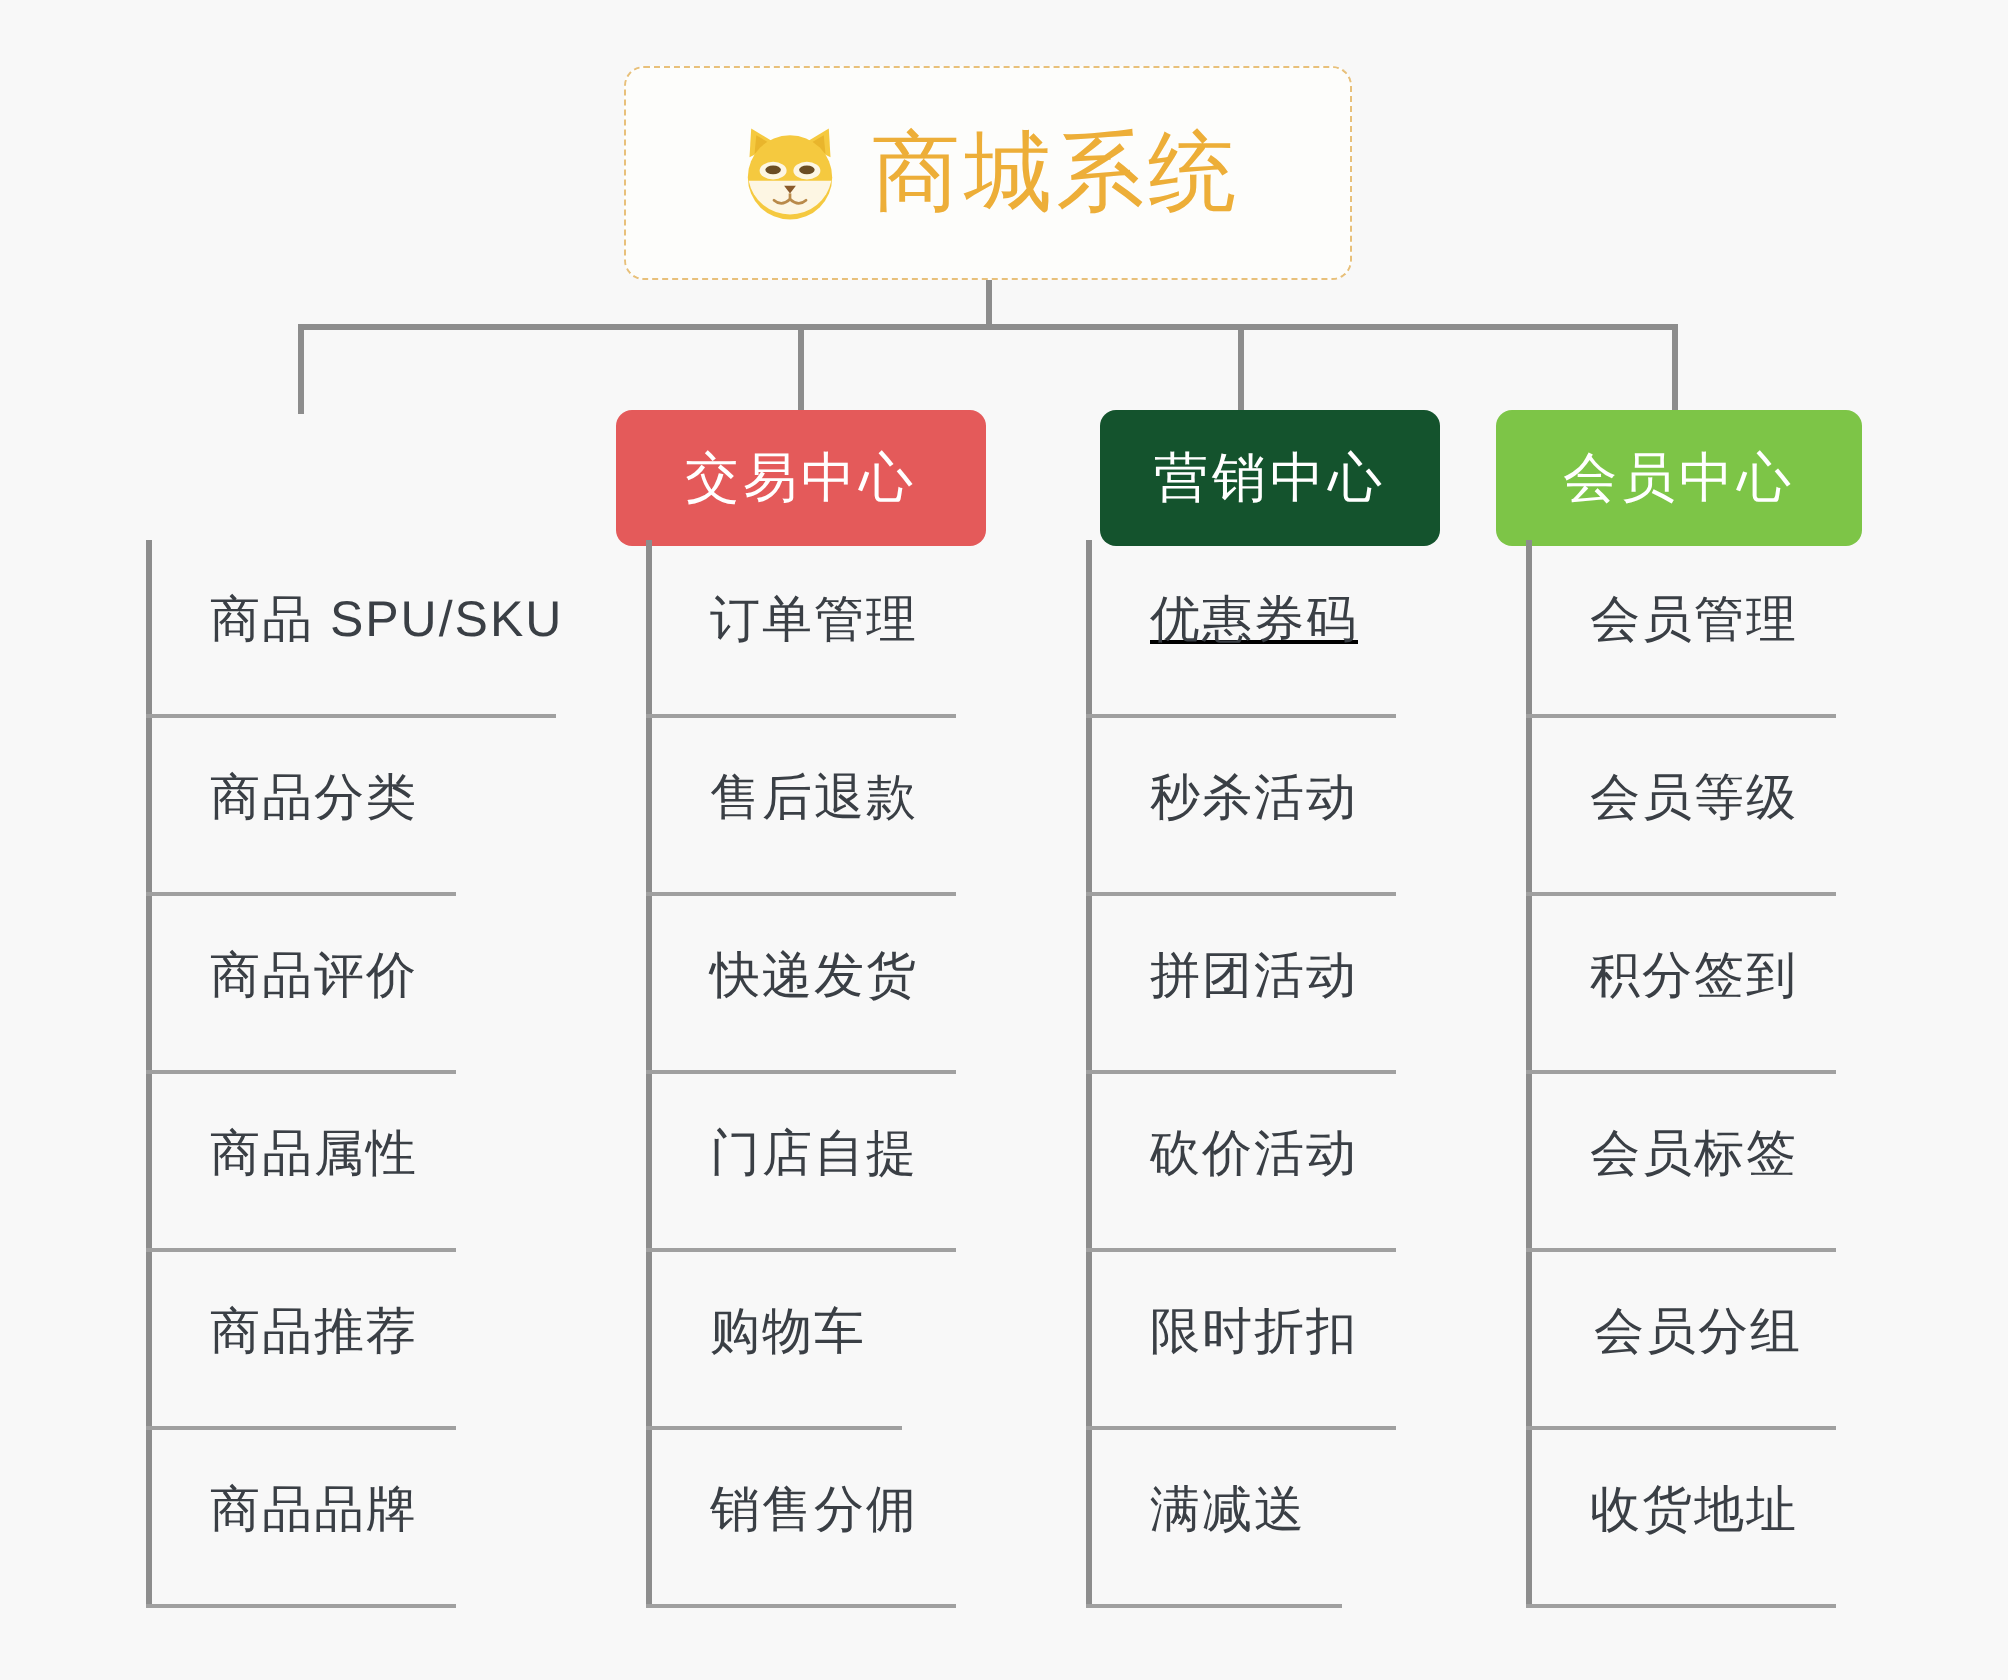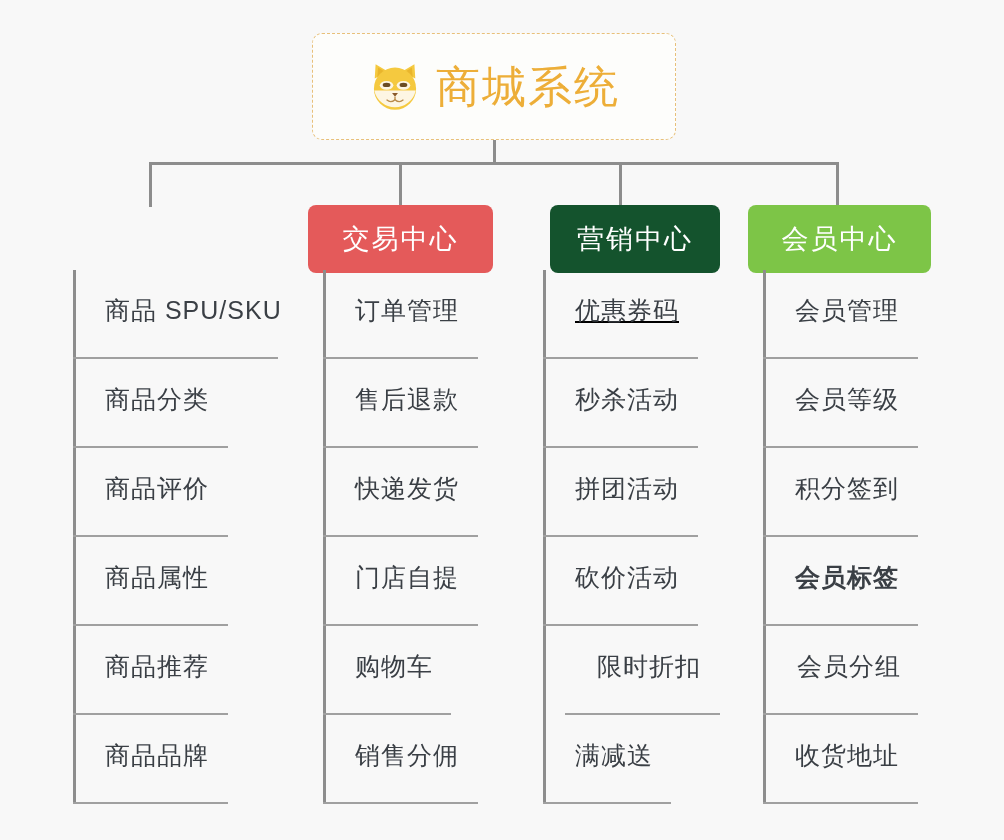--- a/index.html
+++ b/index.html
@@ -202,21 +202,21 @@
       </div>
     <div class="leaf-item" style="top:89px;  width:155px;">
         <span class="leaf-label">秒杀活动</span>
       </div>
     <div class="leaf-item" style="top:178px; width:155px;">
         <span class="leaf-label">拼团活动</span>
       </div>
     <div class="leaf-item" style="top:267px; width:155px;">
         <span class="leaf-label">砍价活动</span>
       </div>
-    <div class="leaf-item" style="top:356px; width:155px;margin-left:22px;">
+    <div class="leaf-item" style="top:356px; width:155px;">
         <span class="leaf-label">限时折扣</span>
       </div>
     <div class="leaf-item" style="top:445px; width:128px;">
         <span class="leaf-label">满减送</span>
       </div>
   </div>
 
   <div class="branch-header" style="left:748px; top:205px; width:183px; background:#7dc547;">
     <span>会员中心</span>
   </div>
@@ -224,21 +224,21 @@
     <div class="spine" style="height:534px;"></div>
     <div class="leaf-item" style="top:0px;   width:155px;">
         <span class="leaf-label">会员管理</span>
       </div>
     <div class="leaf-item" style="top:89px;  width:155px;">
         <span class="leaf-label">会员等级</span>
       </div>
     <div class="leaf-item" style="top:178px; width:155px;">
         <span class="leaf-label">积分签到</span>
       </div>
-    <div class="leaf-item" style="top:267px; width:155px;font-weight:bold;">
+    <div class="leaf-item" style="top:267px; width:155px;">
         <span class="leaf-label">会员标签</span>
       </div>
     <div class="leaf-item" style="top:356px; width:155px;padding-left:34px;">
         <span class="leaf-label">会员分组</span>
       </div>
     <div class="leaf-item" style="top:445px; width:155px;">
         <span class="leaf-label">收货地址</span>
       </div>
   </div>
 

